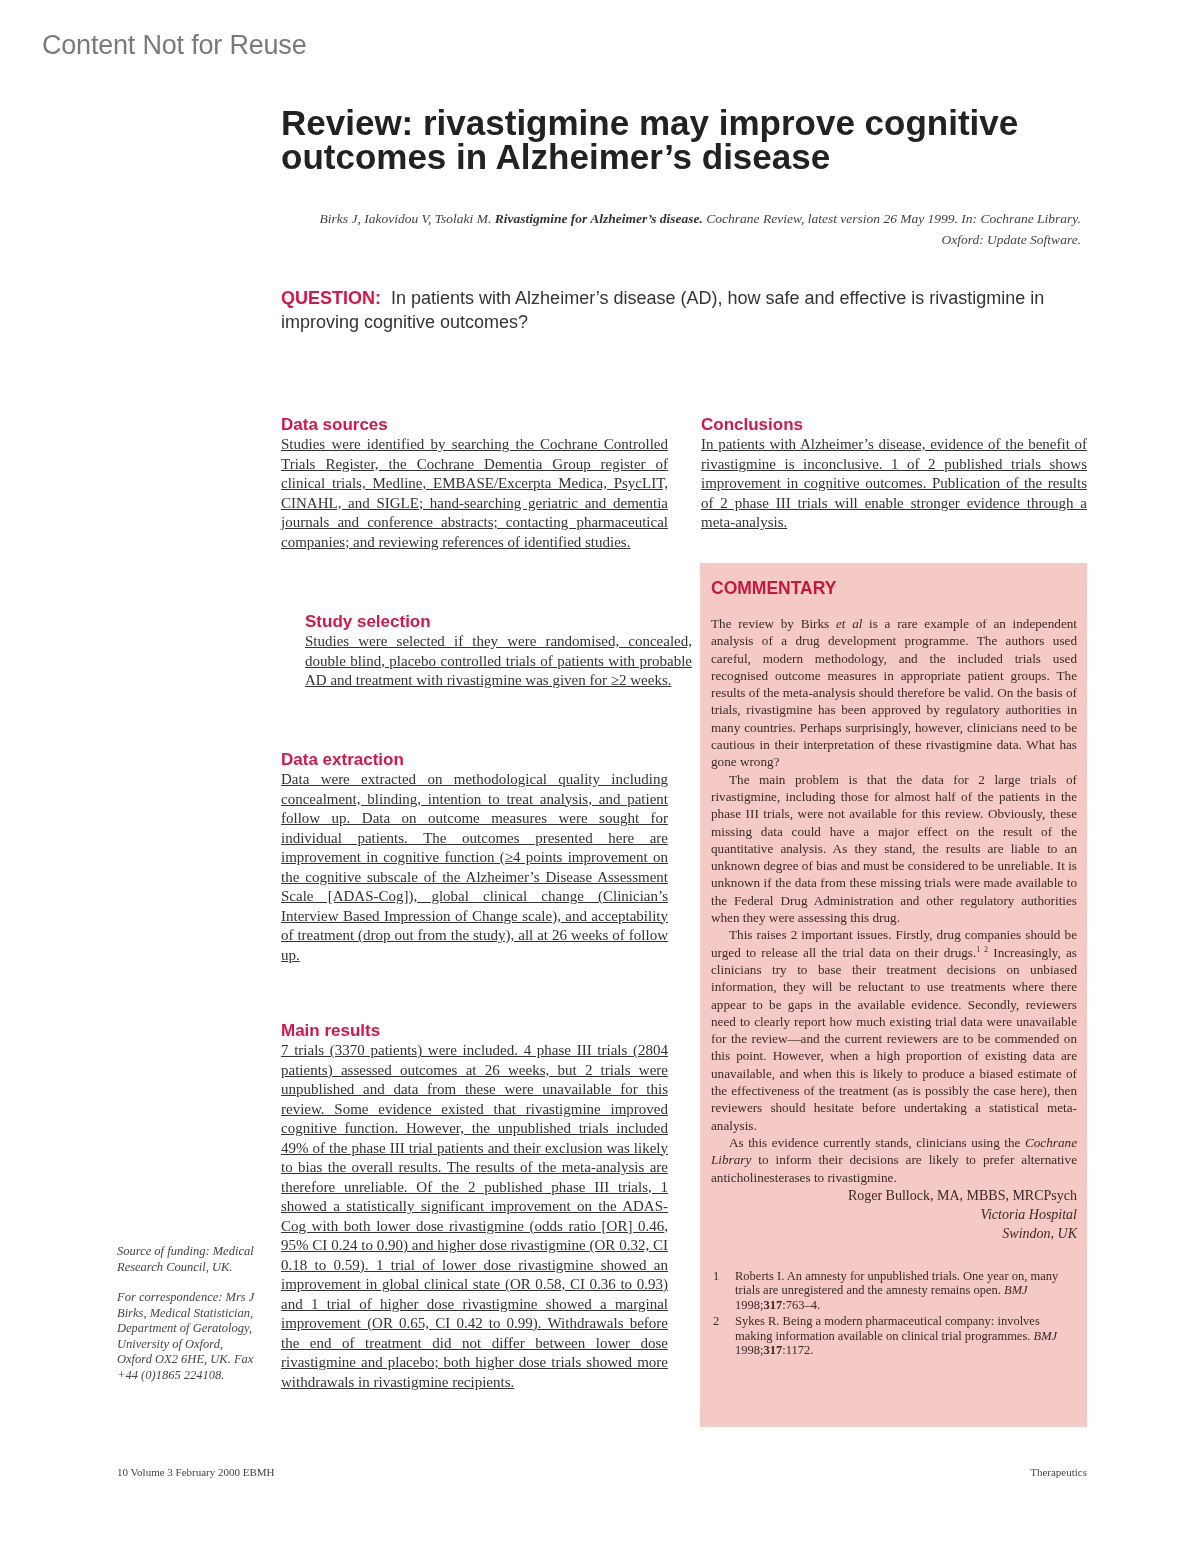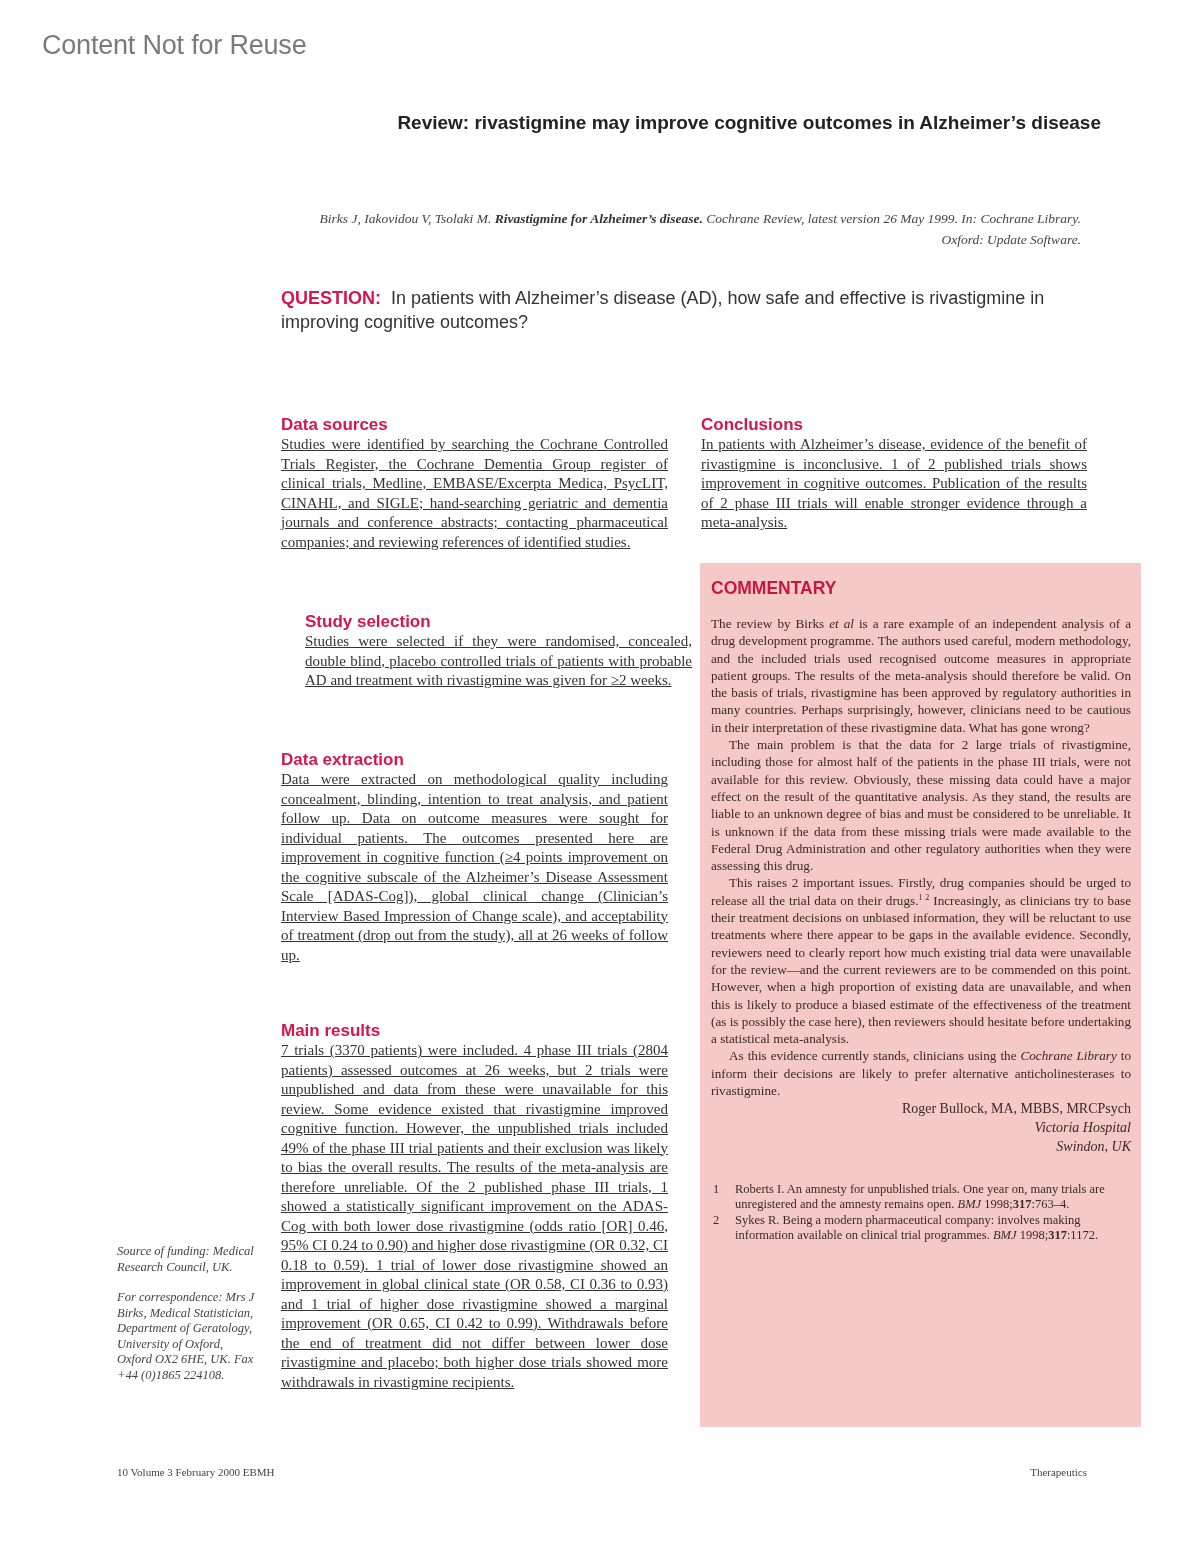--- a/index.html
+++ b/index.html
@@ -1,32 +1,32 @@
 <!DOCTYPE html>
 <html><head>
 <meta charset="utf-8">
 <style>
   html, body { margin:0; padding:0; background:#ffffff; }
   body { width:1200px; height:1553px; position:relative; overflow:hidden; color:#222; }
   .watermark { position:absolute; left:42px; top:30px; font-size:27px; color:#7a7a7a; font-family:"Liberation Sans", sans-serif; letter-spacing:-0.2px; }
-  .title { position:absolute; left:281px; top:106px; width:820px; font-family:"Liberation Sans", sans-serif; font-weight:bold; font-size:19px; line-height:34px; color:#222; margin:0;text-align:right; }
+  .title { position:absolute; left:281px; top:106px; width:820px; font-family:"Liberation Sans", sans-serif; font-weight:bold; font-size:35px; line-height:34px; color:#222; margin:0; }
   .citation { position:absolute; left:281px; top:208px; width:800px; font-family:"Liberation Serif", serif; font-style:italic; font-size:13.5px; line-height:21px; color:#444;text-align:right; }
   .citation b { font-weight:bold; color:#333; }
   .question { position:absolute; left:281px; top:286px; width:770px; font-family:"Liberation Sans", sans-serif; font-size:18px; line-height:24px; color:#333; }
   .question .q-label { color:#d3174a; font-weight:bold; }
   .section h2 { margin:0; font-family:"Liberation Sans", sans-serif; font-weight:bold; font-size:17px; line-height:20px; color:#d3174a; }
   .section p { margin:0; font-family:"Liberation Serif", serif; font-size:15px; line-height:19.5px; color:#333; text-align:justify; hyphens:auto;text-decoration:underline; }
   .sec-ds { position:absolute; left:281px; top:415px; width:387px; }
   .sec-ss { position:absolute; left:287px; top:612px; width:387px;margin-left:18px; }
   .sec-de { position:absolute; left:281px; top:750px; width:387px; }
   .sec-mr { position:absolute; left:281px; top:1021px; width:387px; }
   .sec-cc { position:absolute; left:701px; top:415px; width:386px; }
   .sidebar { position:absolute; left:117px; top:1244px; width:140px; font-family:"Liberation Serif", serif; font-style:italic; font-size:12.5px; line-height:15.5px; color:#444; }
   .sidebar p { margin:0 0 15px 0; }
-  .commentary { position:absolute; left:700px; top:563px; width:441px; height:864px; background:#f4c9c6; box-sizing:border-box; padding:14px 10px 0 11px; }
+  .commentary { position:absolute; left:700px; top:563px; width:387px; height:864px; background:#f4c9c6; box-sizing:border-box; padding:14px 10px 0 11px; }
   .commentary h2 { margin:0 0 16px 0; font-family:"Liberation Sans", sans-serif; font-weight:bold; font-size:17.5px; line-height:22px; color:#c8173f; }
   .commentary p { margin:0; font-family:"Liberation Serif", serif; font-size:13.2px; line-height:17.3px; color:#3a2a2a; text-align:justify; }
   .commentary p.indent { text-indent:18px; }
   .commentary sup { font-size:8px; vertical-align:super; line-height:0; }
   .signature { margin-top:0; text-align:right; font-family:"Liberation Serif", serif; font-size:14px; line-height:19px; color:#3a2a2a; }
   .signature .affil { font-style:italic; }
   .refs { margin-top:26px; font-family:"Liberation Serif", serif; font-size:12.5px; line-height:14.5px; color:#3a2a2a; }
   .ref { display:flex; margin-bottom:2px; }
   .ref-num { width:22px; flex:0 0 22px; padding-left:2px; }
   .ref-text { flex:1; }

